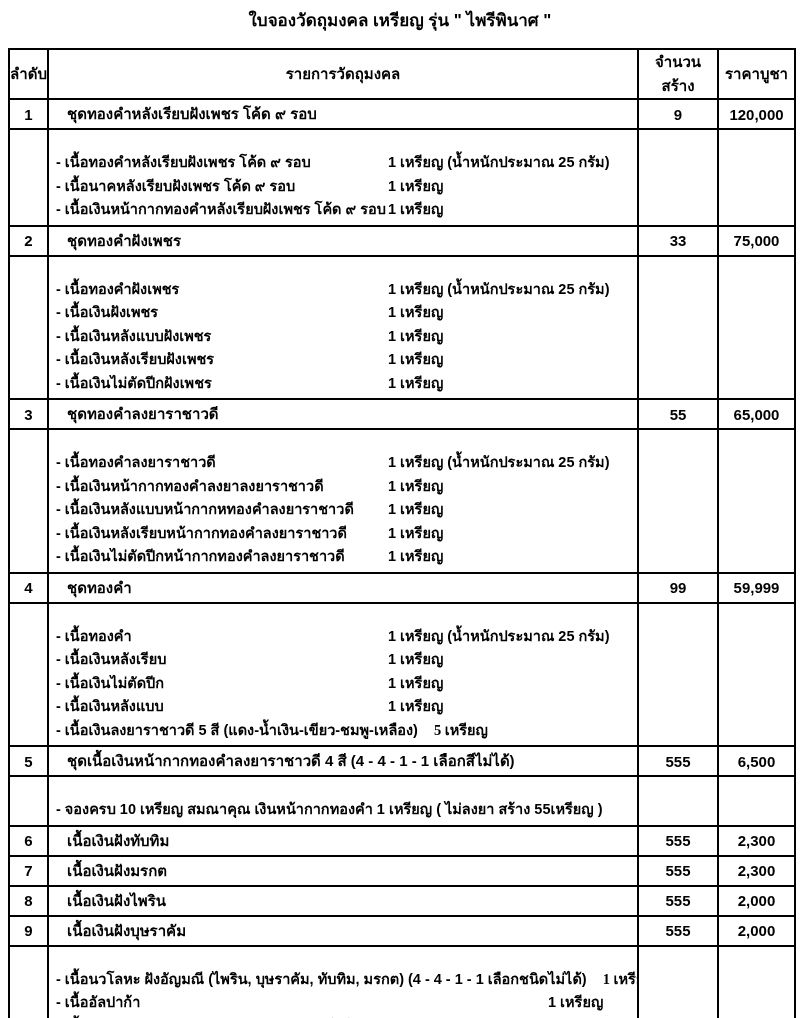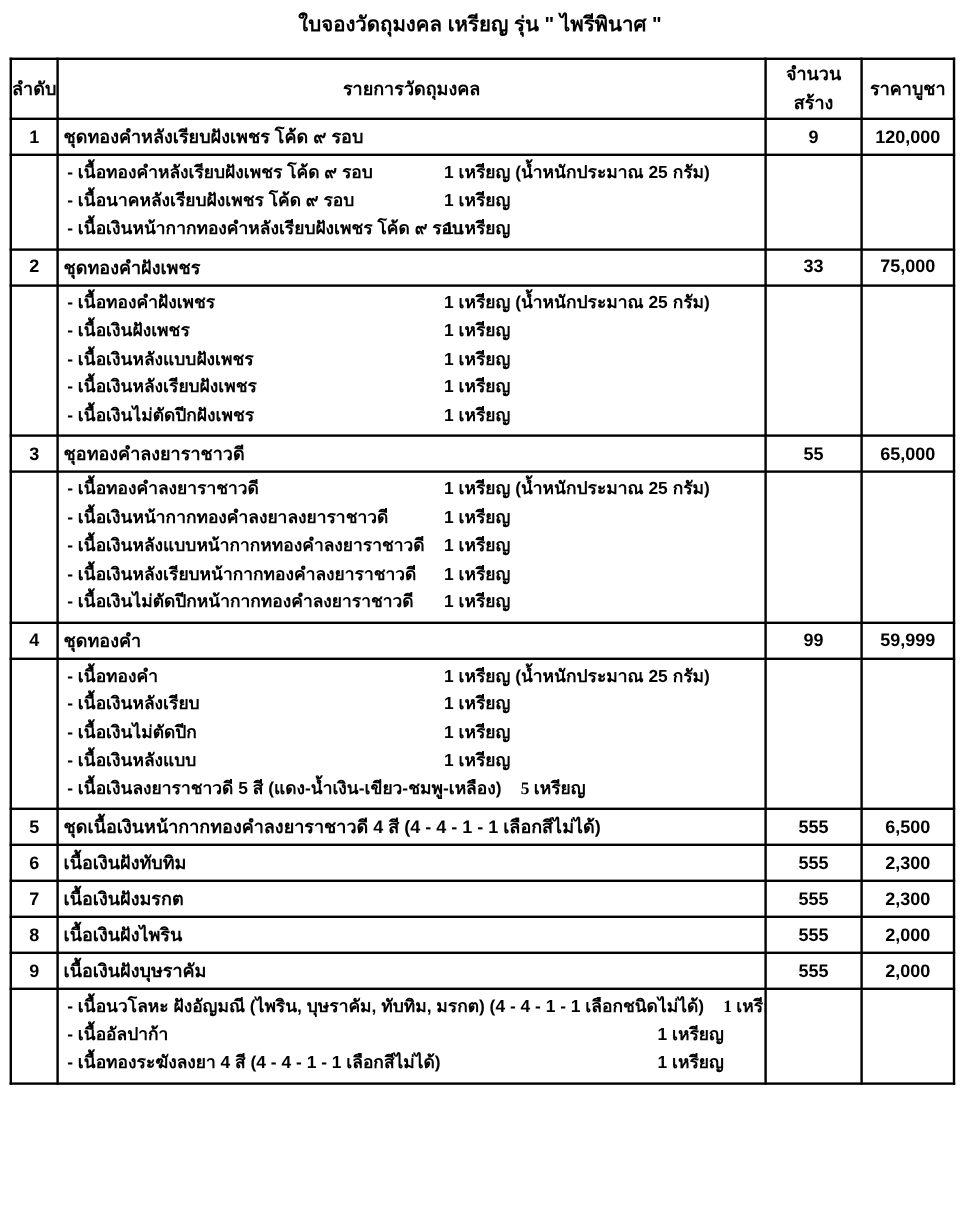--- a/index.html
+++ b/index.html
@@ -29,31 +29,31 @@
     overflow:hidden;
   }
   th {
     font-size:15px;
     font-weight:bold;
     height:25px;
     padding:0;
   }
   tr.main-row td { height:26px; font-size:15px; }
   td.c-no   { text-align:center; }
-  td.c-item { padding:0 4px 0 4px; white-space:nowrap; }
+  td.c-item { padding:0 4px 0 18px; white-space:nowrap; }
   td.c-made, td.c-price { text-align:center; }
-  td.c-details { padding:3px 0 3px 7px; vertical-align:top;margin-top:28px; }
+  td.c-details { padding:21px 0 3px 7px; vertical-align:top;margin-top:28px; }
   .dline {
     position:relative;
     height:23.5px;
     line-height:23.5px;
     font-size:14.5px;
     white-space:nowrap;
   }
-  .q-mid    { position:absolute; left:314px; }
+  .q-mid    { position:absolute; left:332px; }
   .q-right  { position:absolute; left:492px; }
   .q-inline { margin-left:16px;font-family:Liberation Serif, serif; }
 </style>
 </head>
 <body>
 
 <div>
   <div class="title-block">
     <div class="doc-title">ใบจองวัดถุมงคล เหรียญ รุ่น " ไพรีพินาศ "</div>
   </div>
@@ -103,21 +103,21 @@
             <div class="dline"><span>- เนื้อเงินฝังเพชร</span><span class="q-mid">1 เหรียญ</span></div>
             <div class="dline"><span>- เนื้อเงินหลังแบบฝังเพชร</span><span class="q-mid">1 เหรียญ</span></div>
             <div class="dline"><span>- เนื้อเงินหลังเรียบฝังเพชร</span><span class="q-mid">1 เหรียญ</span></div>
             <div class="dline"><span>- เนื้อเงินไม่ตัดปีกฝังเพชร</span><span class="q-mid">1 เหรียญ</span></div>
           </td>
           <td class="c-made"></td>
           <td class="c-price"></td>
         </tr>
         <tr class="main-row">
           <td class="c-no">3</td>
-          <td class="c-item">ชุอทองคำลงยาราชาวดี</td>
+          <td class="c-item">ชุดทองคำลงยาราชาวดี</td>
           <td class="c-made">55</td>
           <td class="c-price">65,000</td>
         </tr>
         <tr>
           <td class="c-no"></td>
           <td class="c-details">
             <div class="dline"><span>- เนื้อทองคำลงยาราชาวดี</span><span class="q-mid">1 เหรียญ (น้ำหนักประมาณ 25 กรัม)</span></div>
             <div class="dline"><span>- เนื้อเงินหน้ากากทองคำลงยาลงยาราชาวดี</span><span class="q-mid">1 เหรียญ</span></div>
             <div class="dline"><span>- เนื้อเงินหลังแบบหน้ากากหทองคำลงยาราชาวดี</span><span class="q-mid">1 เหรียญ</span></div>
             <div class="dline"><span>- เนื้อเงินหลังเรียบหน้ากากทองคำลงยาราชาวดี</span><span class="q-mid">1 เหรียญ</span></div>
@@ -142,20 +142,28 @@
             <div class="dline"><span>- เนื้อเงินลงยาราชาวดี 5 สี (แดง-น้ำเงิน-เขียว-ชมพู-เหลือง)</span><span class="q-inline">5 เหรียญ</span></div>
           </td>
           <td class="c-made"></td>
           <td class="c-price"></td>
         </tr>
         <tr class="main-row">
           <td class="c-no">5</td>
           <td class="c-item">ชุดเนื้อเงินหน้ากากทองคำลงยาราชาวดี  4 สี  (4 - 4 - 1 - 1 เลือกสีไม่ได้)</td>
           <td class="c-made">555</td>
           <td class="c-price">6,500</td>
+        </tr>
+        <tr>
+          <td class="c-no"></td>
+          <td class="c-details">
+            <div class="dline"><span>- จองครบ 10 เหรียญ สมณาคุณ เงินหน้ากากทองคำ 1 เหรียญ ( ไม่ลงยา สร้าง 55เหรียญ )</span></div>
+          </td>
+          <td class="c-made"></td>
+          <td class="c-price"></td>
         </tr>
         <tr class="main-row">
           <td class="c-no">6</td>
           <td class="c-item">เนื้อเงินฝังทับทิม</td>
           <td class="c-made">555</td>
           <td class="c-price">2,300</td>
         </tr>
         <tr class="main-row">
           <td class="c-no">7</td>
           <td class="c-item">เนื้อเงินฝังมรกต</td>

